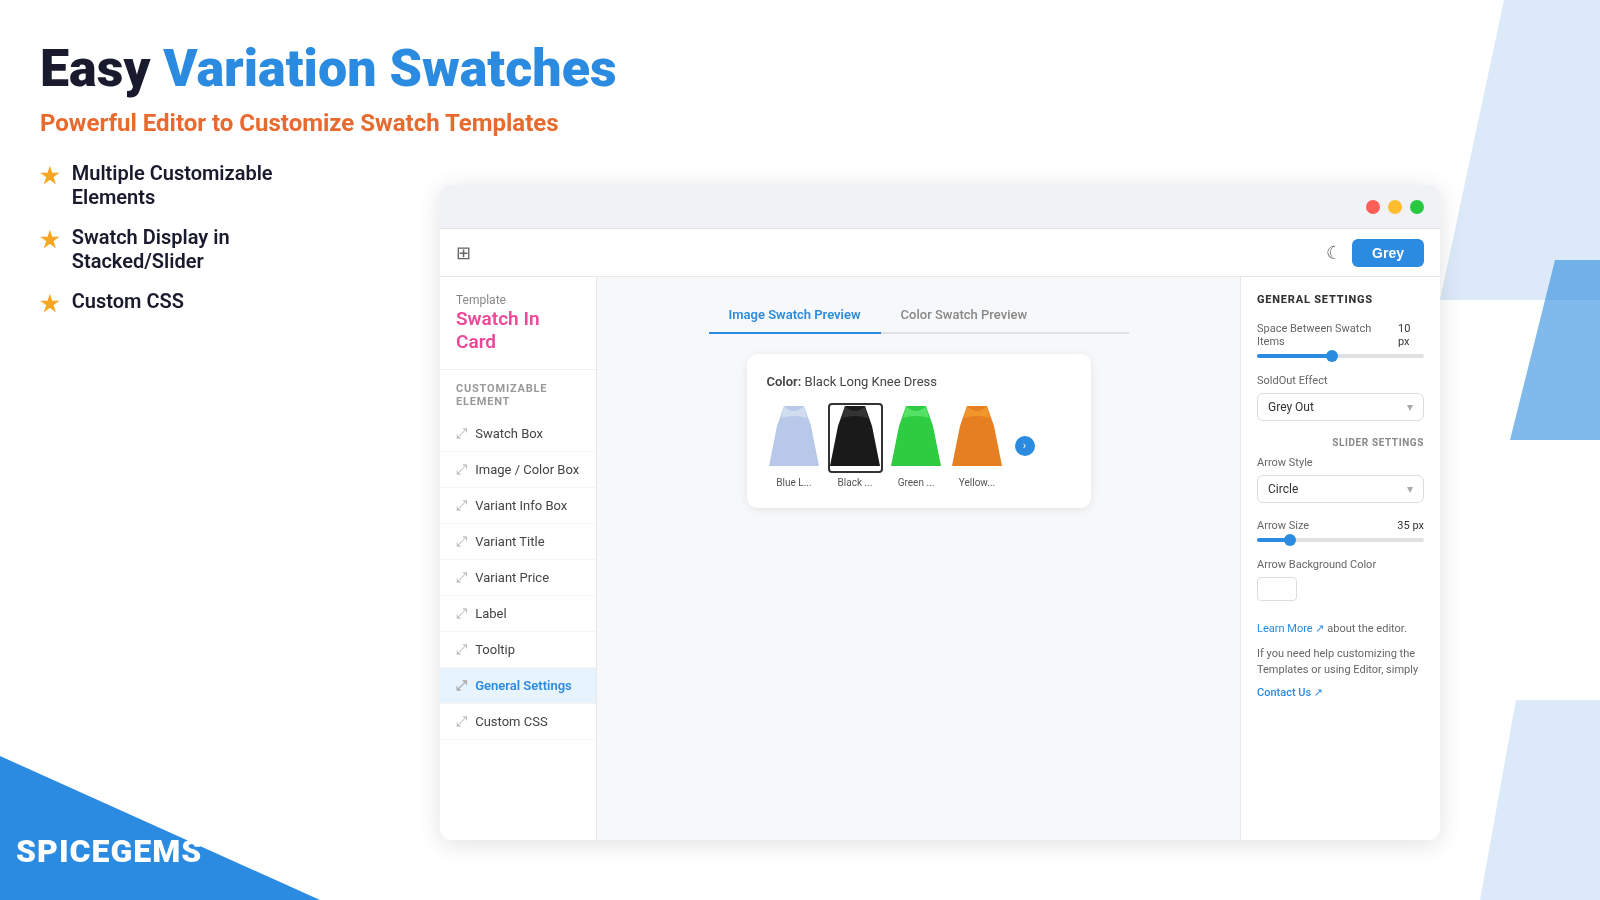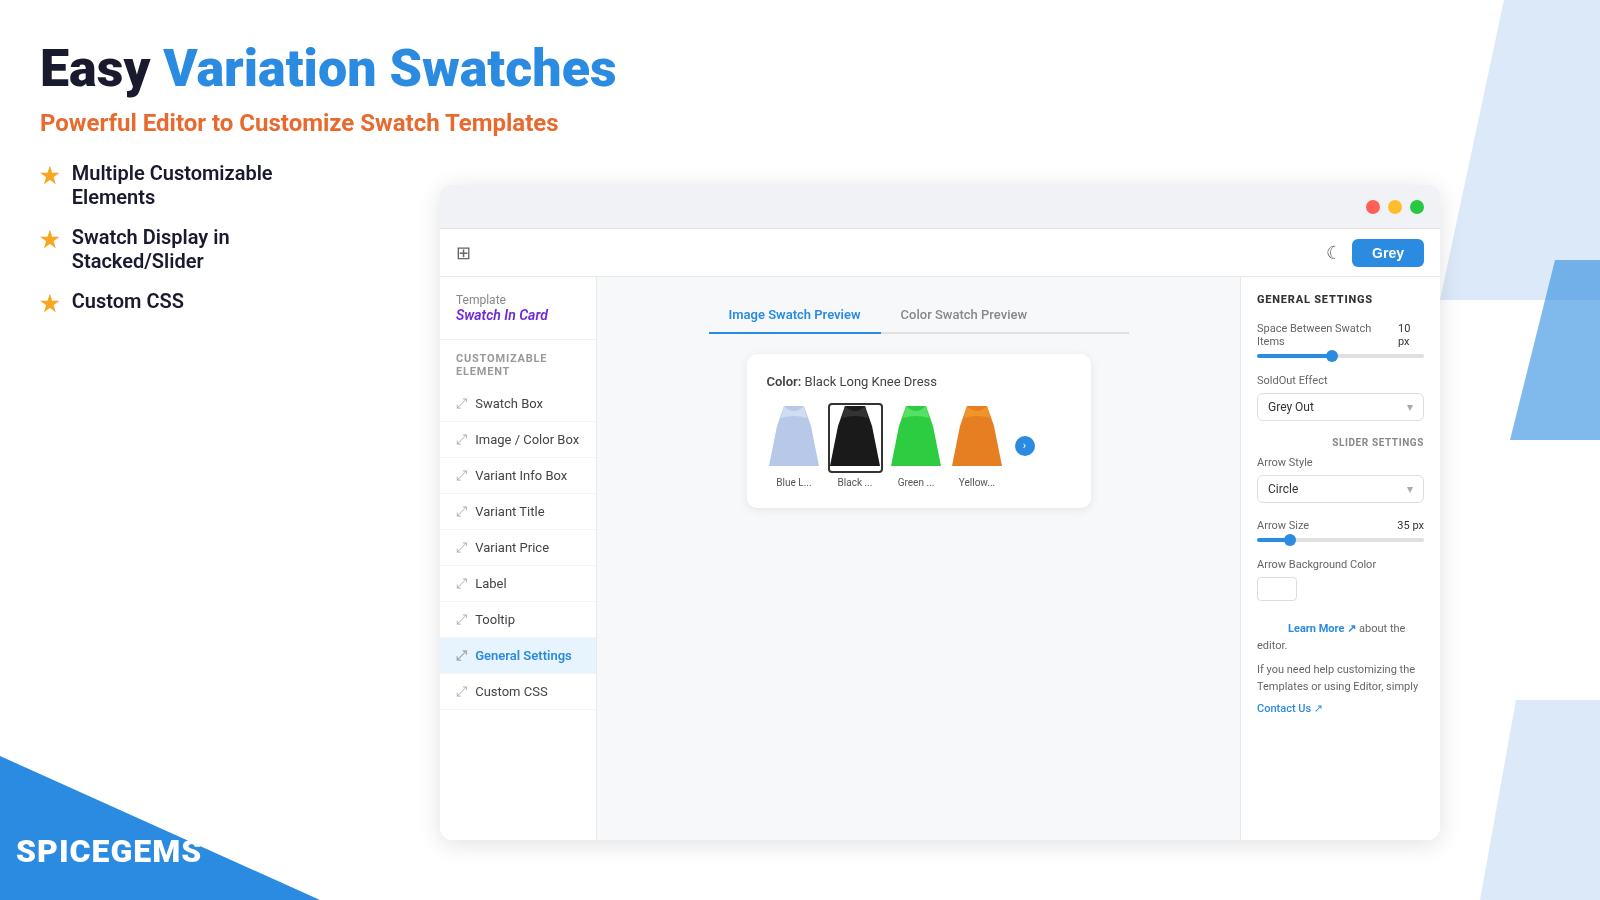--- a/index.html
+++ b/index.html
@@ -224,24 +224,23 @@
     .template-info {
       padding: 0 16px 16px 16px;
       border-bottom: 1px solid #f0f0f0;
       margin-bottom: 12px;
     }
     .template-label {
       font-size: 12px;
       color: #888;
     }
     .template-value {
-      font-size: 14px;
+      font-size: 19px;
       font-weight: 600;
-      color: #6d28d9;
-      font-style: italic;
+      color: #ec4899;
     }
     .customizable-section {
       padding: 0;
     }
     .sidebar-item {
       display: flex;
       align-items: center;
       gap: 8px;
       padding: 9px 16px;
       font-size: 13px;
@@ -472,22 +471,21 @@
 
     .panel-footer {
       margin-top: 20px;
       font-size: 11px;
       color: #666;
       line-height: 1.5;
     }
     .learn-more-link {
       color: #2b8be0;
       text-decoration: none;
-      font-weight: 700;
-      margin-left: 31px;
+      font-weight: 400;
     }
     .contact-link {
       color: #2b8be0;
       text-decoration: none;
       font-weight: 500;
       display: block;
       margin-top: 6px;
     }
 
     

